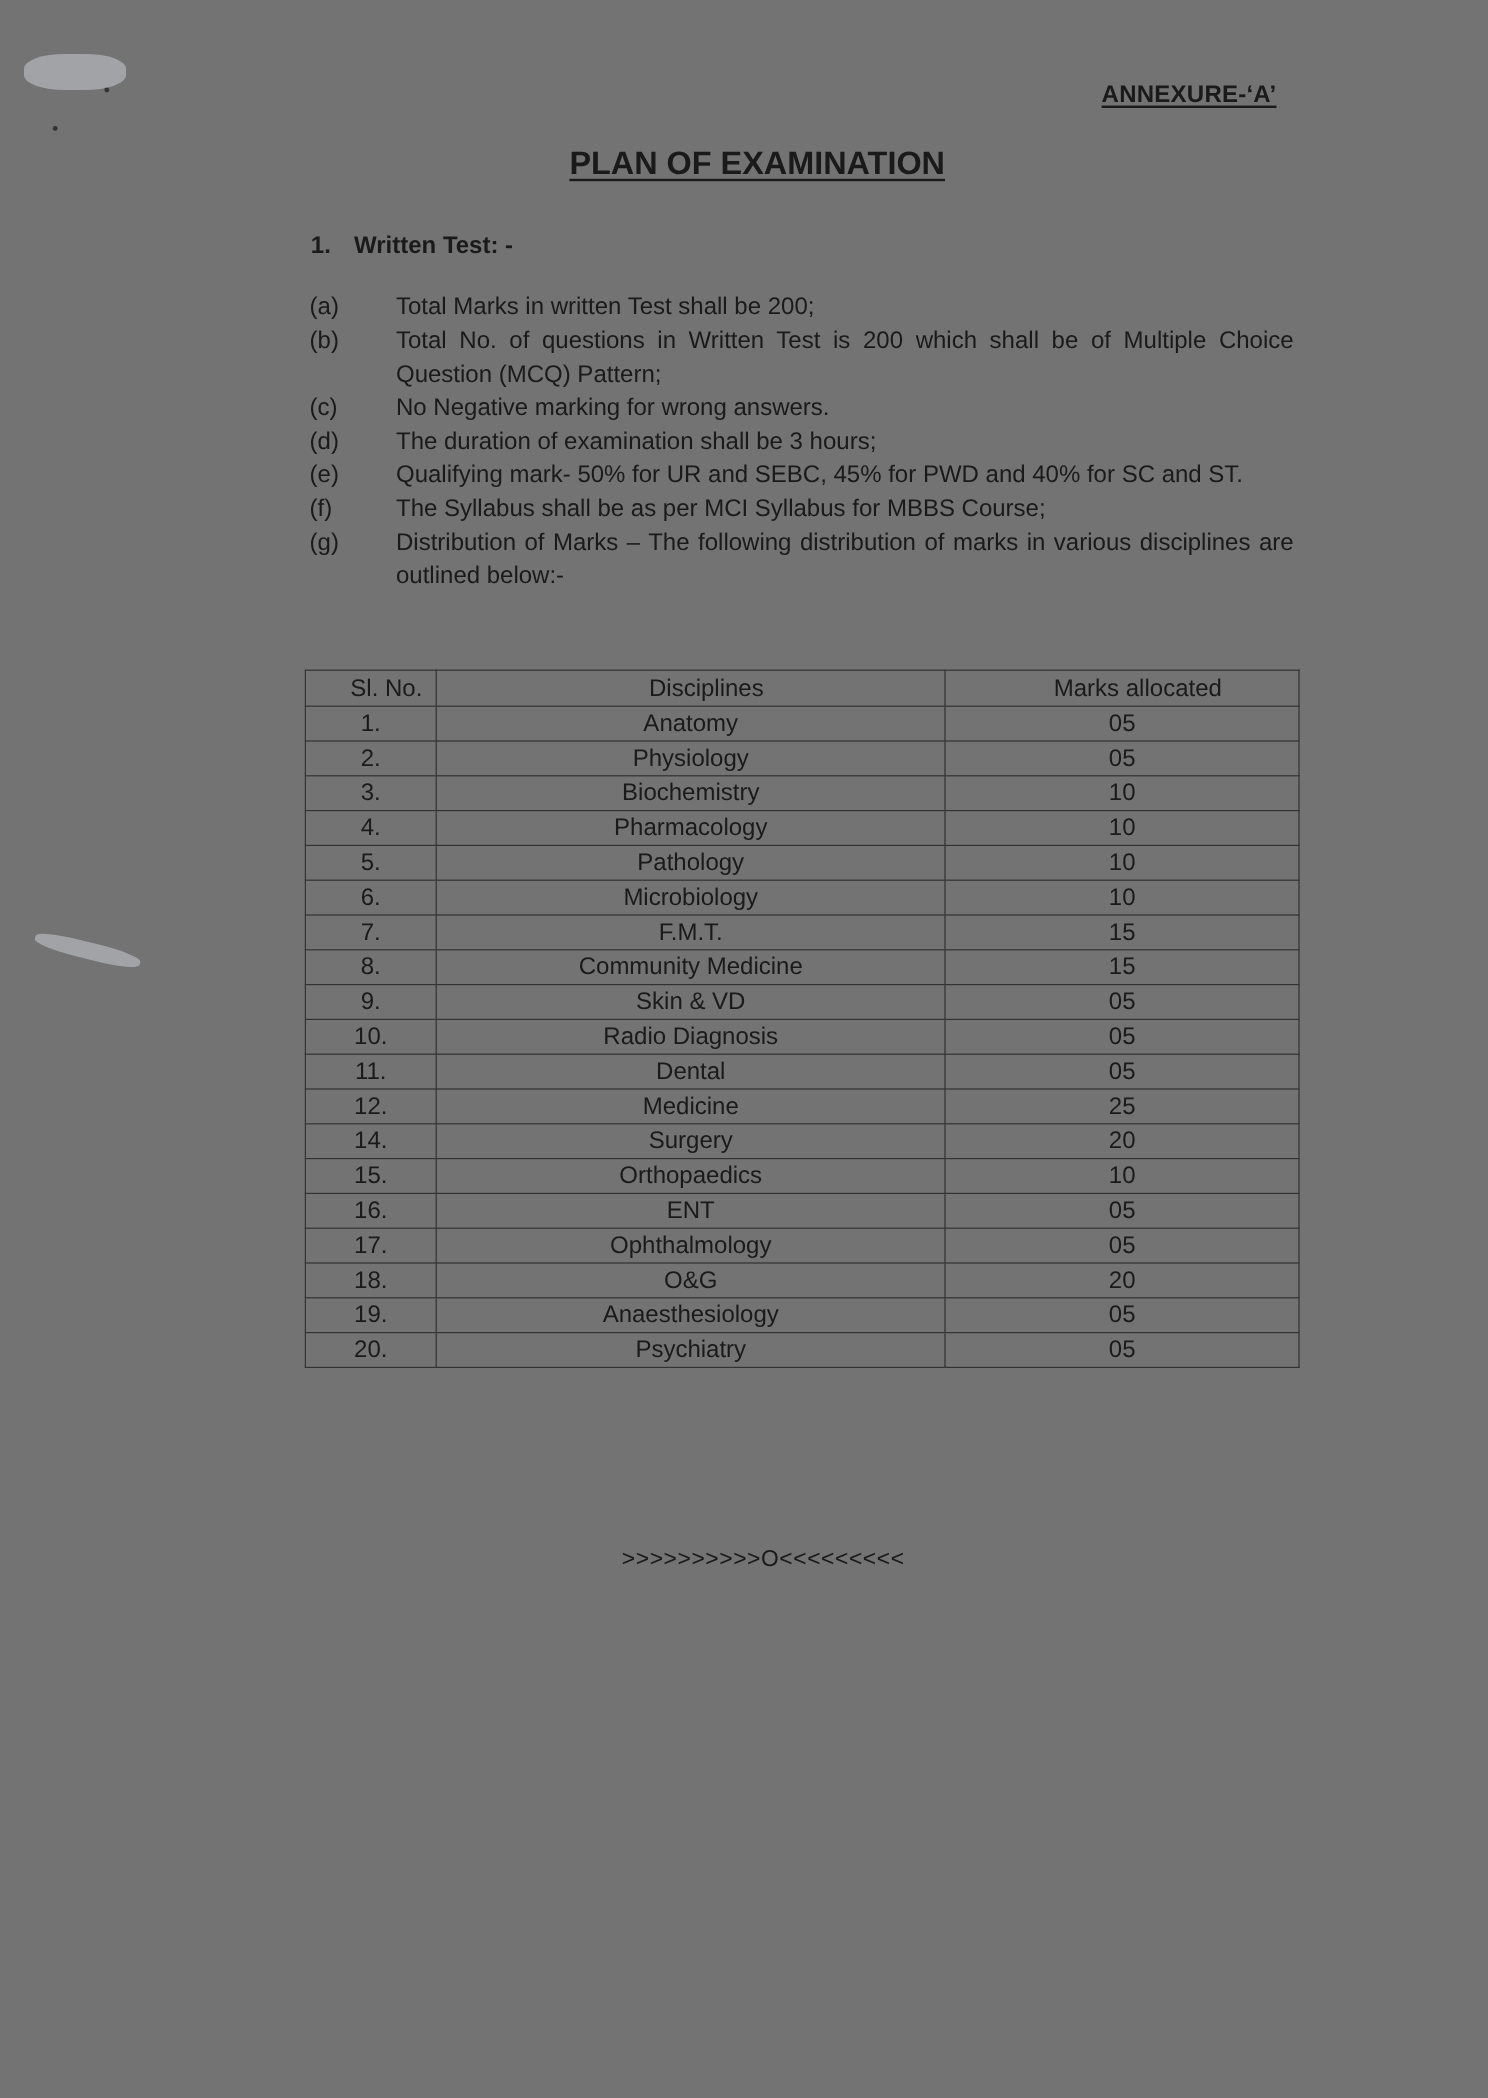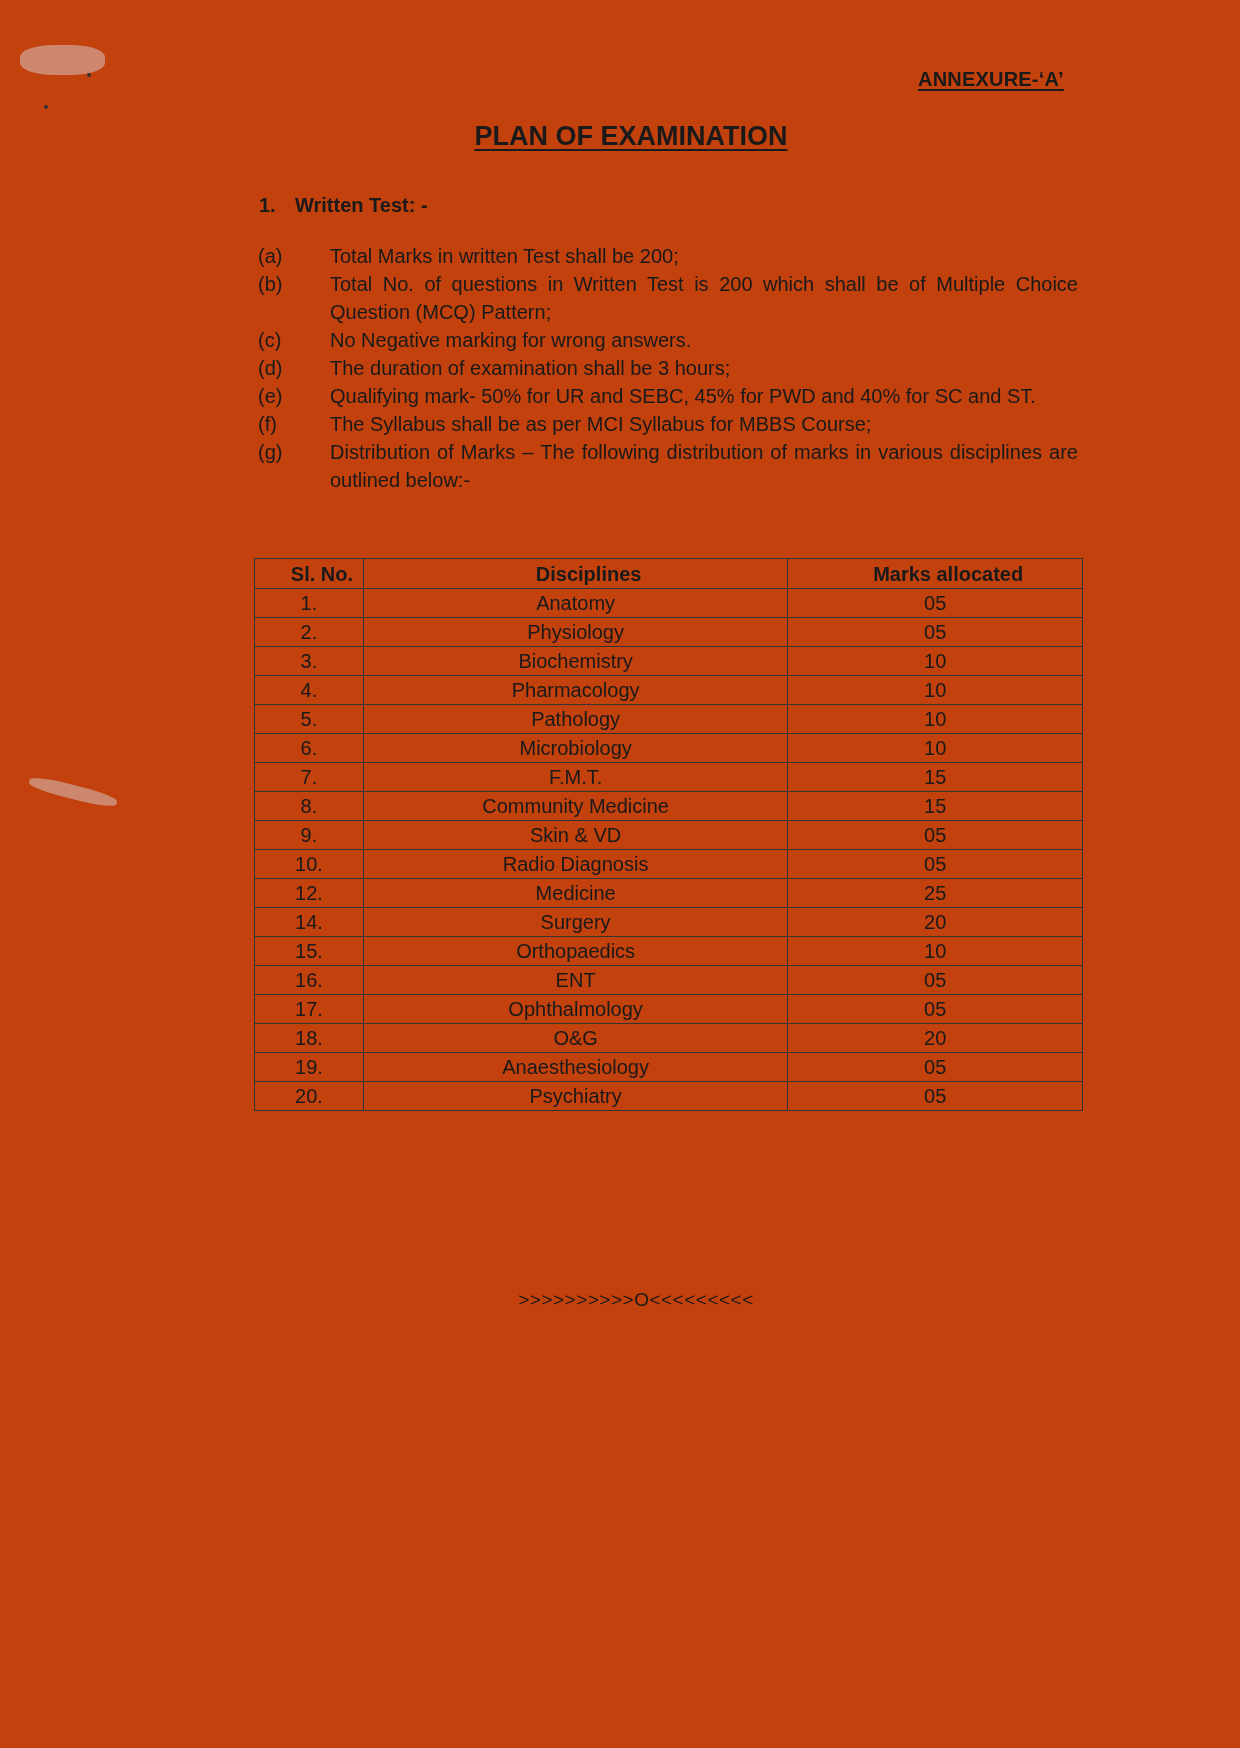--- a/index.html
+++ b/index.html
@@ -12,21 +12,21 @@
     height: 1748px;
     position: relative;
     overflow: hidden;
     font-family: "Liberation Sans", sans-serif;
     color: #1a1a1a;
   }
   .page {
     position: absolute;
     left: 0; top: 0;
     width: 1240px; height: 1748px;
-    background: #c2410c;
+    background: #737373;
   }
   
   .scan-mark {
     position: absolute;
     background: #d9dde6;
     opacity: 0.45;
     border-radius: 40%;
   }
   .scan-dot {
     position: absolute;
@@ -100,21 +100,21 @@
     font-size: 20px;
   }
   table.marks th, table.marks td {
     border: 1.5px solid #333;
     text-align: center;
     padding: 0;
     height: 28px;
     line-height: 26px;
   }
   table.marks th {
-    font-weight: bold;
+    font-weight: normal;
     height: 29px;
     padding-left: 26px;
   }
   table.marks col.c1 { width: 109px; }
   table.marks col.c2 { width: 425px; }
   table.marks col.c3 { width: 295px; }
   table.marks tr.total td {
     font-weight: bold;
   }
   .footer-mark {
@@ -234,20 +234,25 @@
           <td>9.</td>
           <td>Skin &amp; VD</td>
           <td>05</td>
         </tr>
       <tr>
           <td>10.</td>
           <td>Radio Diagnosis</td>
           <td>05</td>
         </tr>
       <tr>
+          <td>11.</td>
+          <td>Dental</td>
+          <td>05</td>
+        </tr>
+      <tr>
           <td>12.</td>
           <td>Medicine</td>
           <td>25</td>
         </tr>
       <tr>
           <td>14.</td>
           <td>Surgery</td>
           <td>20</td>
         </tr>
       <tr>

